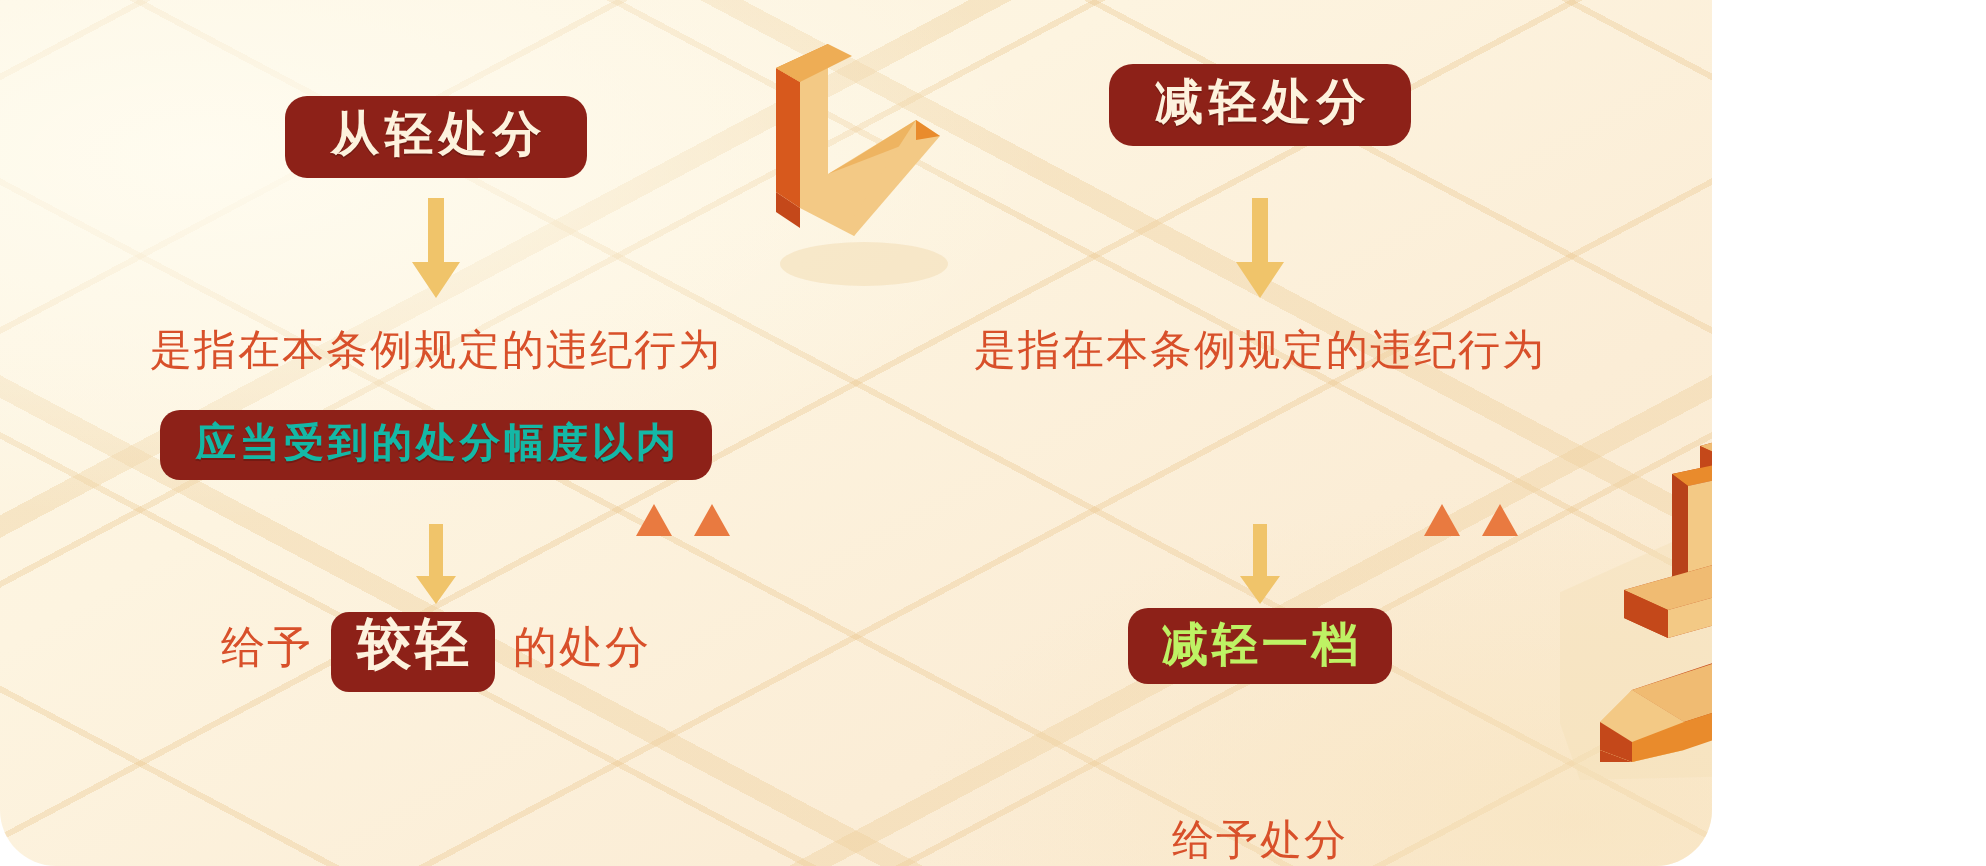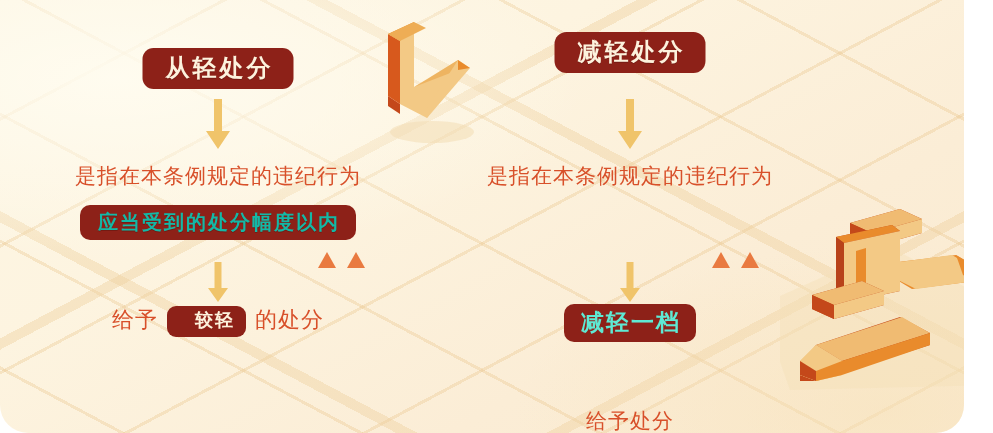--- a/index.html
+++ b/index.html
@@ -2,21 +2,21 @@
 <html><head>
 <meta charset="utf-8">
 <style>
   html, body {
     margin: 0;
     padding: 0;
     background: #ffffff;
   }
   #infographic {
     position: relative;
-    width: 964px;
+    width: 856px;
     height: 433px;
     overflow: hidden;
     border-bottom-left-radius: 28px;
     border-bottom-right-radius: 28px;
     font-family: "Liberation Sans", "DejaVu Sans", sans-serif;
     background:
       linear-gradient(150deg, #fdf6e4 0%, #fdf4e0 35%, #fbedd6 70%, #faead0 100%);
   }
 
   
@@ -130,21 +130,21 @@
     white-space: nowrap;
     line-height: 1;
     text-shadow: 0 1px 0 rgba(0,0,0,0.18);
   }
 
   .badge-result {
     position: absolute;
     left: 50%;
     transform: translateX(-50%);
     background: #8d2118;
-    color: #5eead4;
+    color: #bef264;
     font-size: 23px;
     font-weight: bold;
     letter-spacing: 2px;
     padding: 7px 15px 8px 17px;
     border-radius: 10px;
     white-space: nowrap;
     line-height: 1;
   }
 
   
@@ -159,24 +159,24 @@
   }
   .result-line .plain {
     color: #d8502a;
     font-size: 22px;
     letter-spacing: 1px;
     line-height: 1;
   }
   .result-line .chip {
     background: #8d2118;
     color: #fdf2dd;
-    font-size: 18px;
+    font-size: 27px;
     font-weight: bold;
     letter-spacing: 2px;
-    padding: 6px 11px 7px 28px;
+    padding: 6px 11px 7px 13px;
     border-radius: 9px;
     line-height: 1;
   }
 
   .footer-text {
     position: absolute;
     left: 50%;
     transform: translateX(-50%);
     color: #d8502a;
     font-size: 21px;

